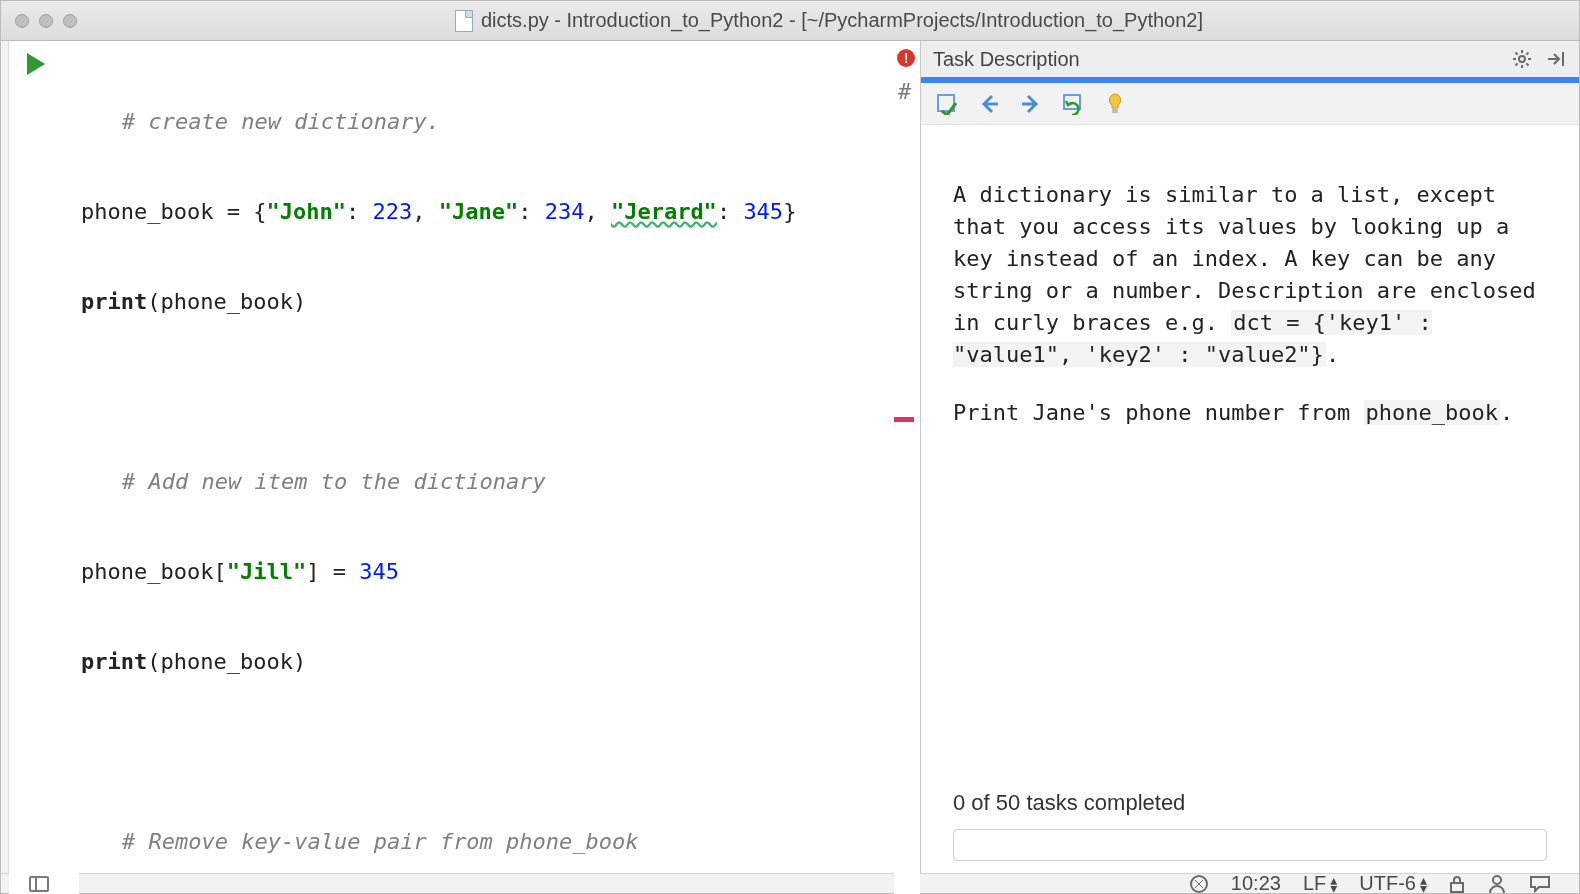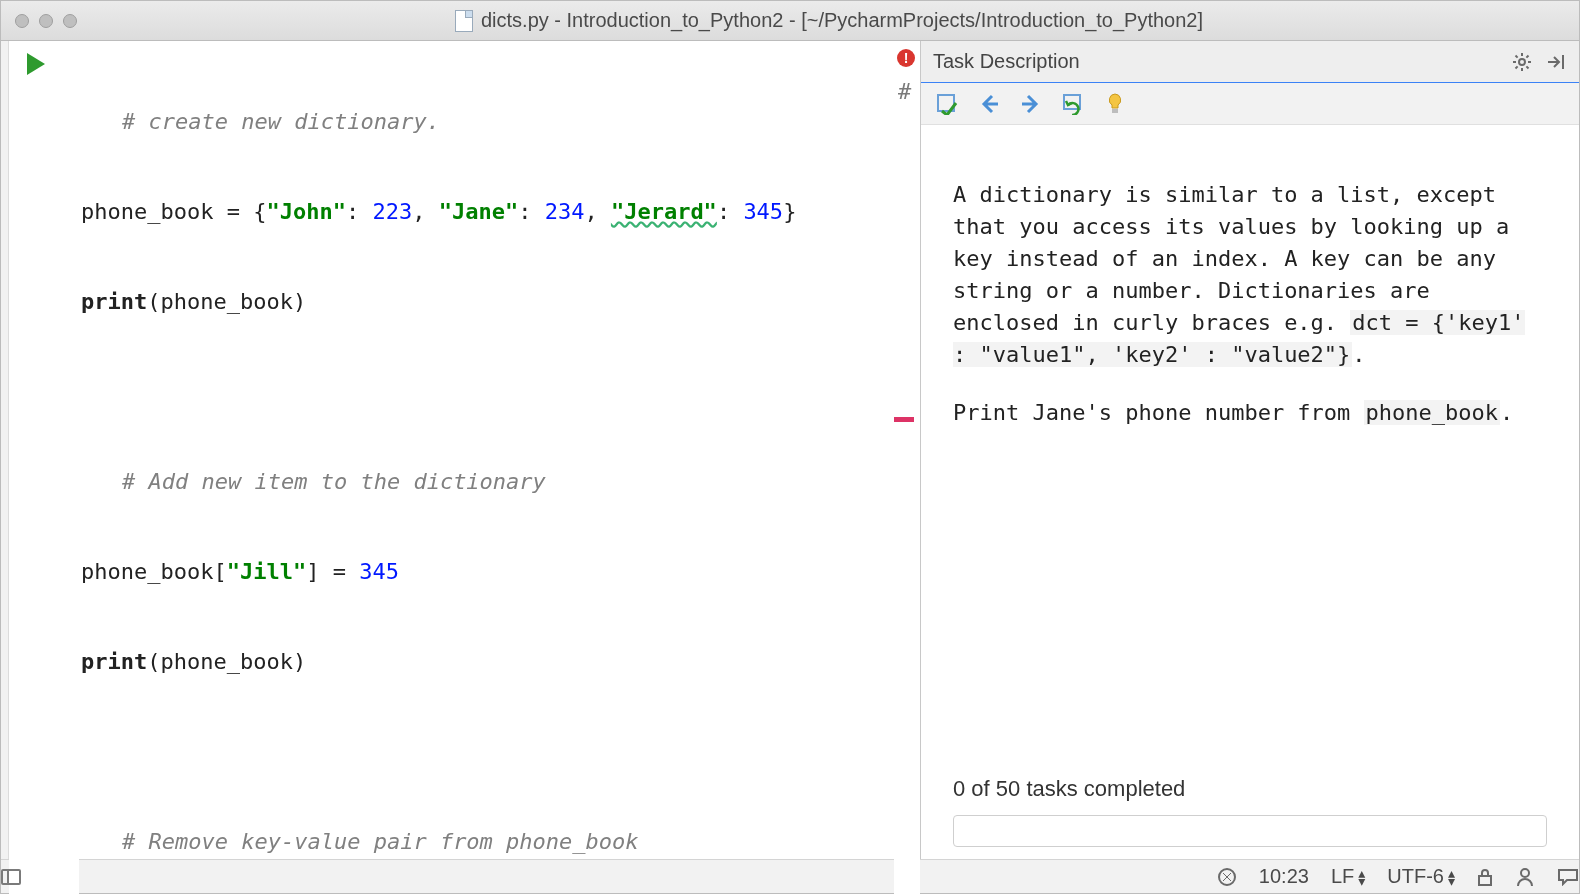--- a/index.html
+++ b/index.html
@@ -26,34 +26,34 @@
     .c-string { color: #008000; font-weight: bold; }
     .c-number { color: #0018ff; }
     .under-green { text-decoration: underline wavy #3bb273; }
 
     .marker-col { width: 26px; background: #fff; position: relative; }
     .err-dot { position: absolute; top: 8px; left: 3px; width: 18px; height: 18px; border-radius: 50%; background: #d9362f; color: #fff; font-size: 14px; font-weight: bold; display: flex; align-items: center; justify-content: center; }
     .hash-mark { position: absolute; top: 38px; left: 4px; color: #7a7a7a; font-size: 22px; font-family: monospace; }
     .red-mark { position: absolute; top: 376px; left: 0; width: 20px; height: 5px; background: #d36; }
 
     .task-pane { flex: 1; display: flex; flex-direction: column; background: #f2f2f2; }
-    .task-header { height: 42px; background: #eeeeee; border-bottom: 1px solid #3b82f6; display: flex; align-items: center; padding: 0 12px; color: #444; font-size: 20px; }
+    .task-header { height: 42px; background: #eeeeee; border-bottom: 6px solid #3b82f6; display: flex; align-items: center; padding: 0 12px; color: #444; font-size: 20px; }
     .task-header .spacer { flex: 1; }
     .hdr-icon { width: 22px; height: 22px; margin-left: 12px; color: #6a6a6a; cursor: pointer; display: flex; align-items: center; justify-content: center; }
 
     .task-toolbar { height: 42px; background: #f2f2f2; border-bottom: 1px solid #e0e0e0; display: flex; align-items: center; gap: 18px; padding: 0 14px; }
     .tb-icon { width: 24px; height: 24px; cursor: pointer; display: flex; align-items: center; justify-content: center; }
 
     .task-body { flex: 1; background: #fff; padding: 54px 32px 12px 32px; font-family: "Menlo","Consolas",monospace; font-size: 22px; line-height: 32px; color: #222; display: flex; flex-direction: column; }
     .task-body p { margin-bottom: 26px; }
     .codeish { background: #f3f3f3; padding: 0 2px; }
     .task-footer { margin-top: auto; font-family: -apple-system, Arial, sans-serif; font-size: 22px; color: #333; }
     .progress-outer { margin-top: 10px; height: 32px; border: 1px solid #cfcfcf; border-radius: 4px; background: #fff; }
 
-    .statusbar { height: 34px; background: #f2f2f2; border-top: 1px solid #d4d4d4; display: flex; align-items: center; padding: 0 0; color: #4a4a4a; font-size: 20px; justify-content: center; }
+    .statusbar { height: 20px; background: #f2f2f2; border-top: 1px solid #d4d4d4; display: flex; align-items: center; padding: 0 28px; color: #4a4a4a; font-size: 20px; justify-content: center; }
     .statusbar .seg { margin-left: 22px; display: flex; align-items: center; gap: 4px; cursor: pointer; }
     .sb-left-icon { width: 20px; height: 16px; border: 2px solid #7a7a7a; border-radius: 2px; position: relative; cursor: pointer; }
     .sb-left-icon::after { content: ""; position: absolute; left: 4px; top: -2px; bottom: -2px; width: 2px; background: #7a7a7a; }
     .updown { font-size: 14px; line-height: 8px; display: inline-flex; flex-direction: column; }
   </style>
 </head>
 <body>
 
 <div class="window">
   <div class="titlebar">
@@ -149,21 +149,21 @@
             </svg>
         </span>
         <span class="tb-icon">
           <svg width="18" height="22" viewBox="0 0 18 22">
               <path d="M9 1 a6 6 0 0 1 3 11 v3 h-6 v-3 a6 6 0 0 1 3 -11 z" fill="#f4c542" stroke="#c99a1f" stroke-width="1"></path>
               <rect x="6" y="16" width="6" height="4" fill="#bdbdbd"></rect>
             </svg>
         </span>
       </div>
       <div class="task-body">
-        <p><span>A dictionary is similar to a list, except that you access its values by looking up a key instead of an index. A key can be any string or a number. Dictionaries are enclosed in curly braces e.g. </span><span class="codeish">dct = {'key1' : "value1", 'key2' : "value2"}</span><span>.</span></p>
+        <p><span>A dictionary is similar to a list, except that you access its values by looking up a key instead of an index. A key can be any string or a number. Description are enclosed in curly braces e.g. </span><span class="codeish">dct = {'key1' : "value1", 'key2' : "value2"}</span><span>.</span></p>
         <p><span>Print Jane's phone number from </span><span class="codeish">phone_book</span><span>.</span></p>
         <div class="task-footer">
           <div>0 of 50 tasks completed</div>
           <div class="progress-outer"></div>
         </div>
       </div>
     </div>
   </div>
 
   <div class="statusbar">

